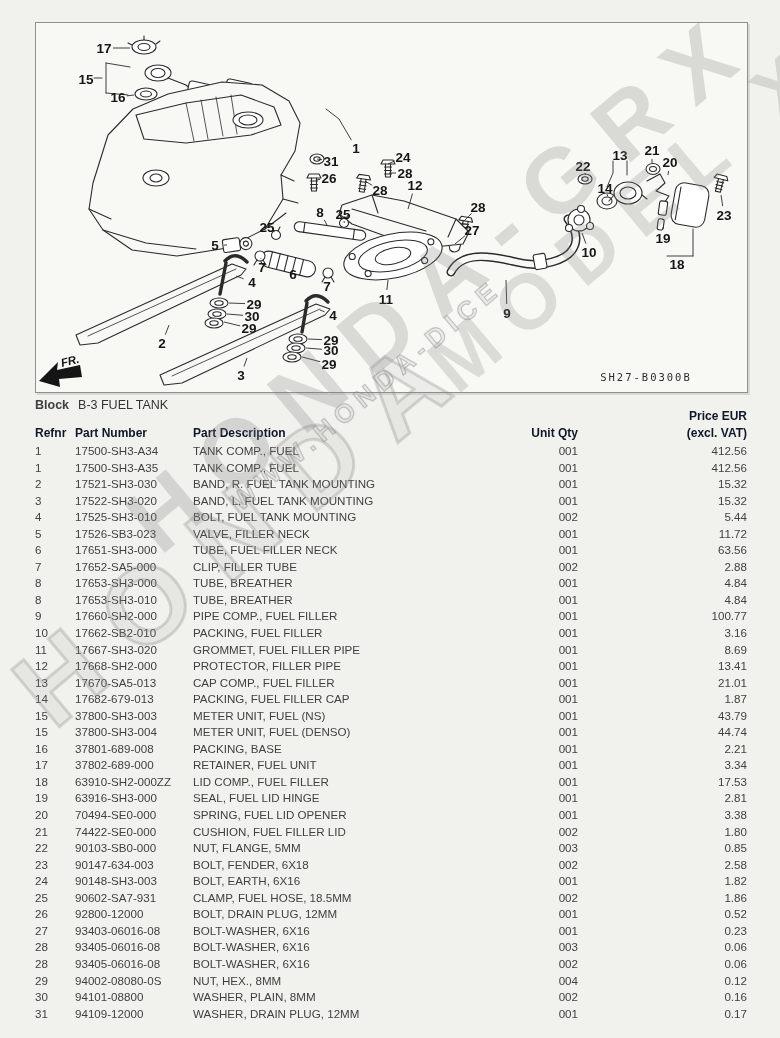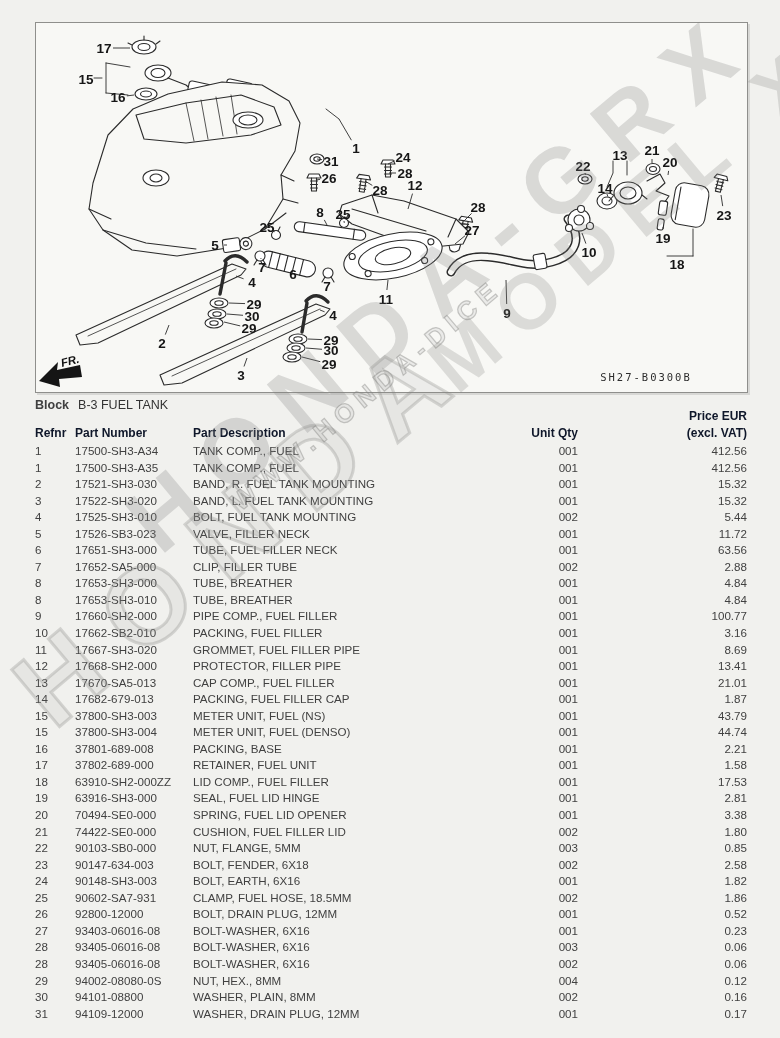--- a/index.html
+++ b/index.html
@@ -458,21 +458,21 @@
             <td>37801-689-008</td>
             <td>PACKING, BASE</td>
             <td class="c">001</td>
             <td class="r">2.21</td>
           </tr>
           <tr>
             <td>17</td>
             <td>37802-689-000</td>
             <td>RETAINER, FUEL UNIT</td>
             <td class="c">001</td>
-            <td class="r">1.58</td>
+            <td class="r">3.34</td>
           </tr>
           <tr>
             <td>18</td>
             <td>63910-SH2-000ZZ</td>
             <td>LID COMP., FUEL FILLER</td>
             <td class="c">001</td>
             <td class="r">17.53</td>
           </tr>
           <tr>
             <td>19</td>

